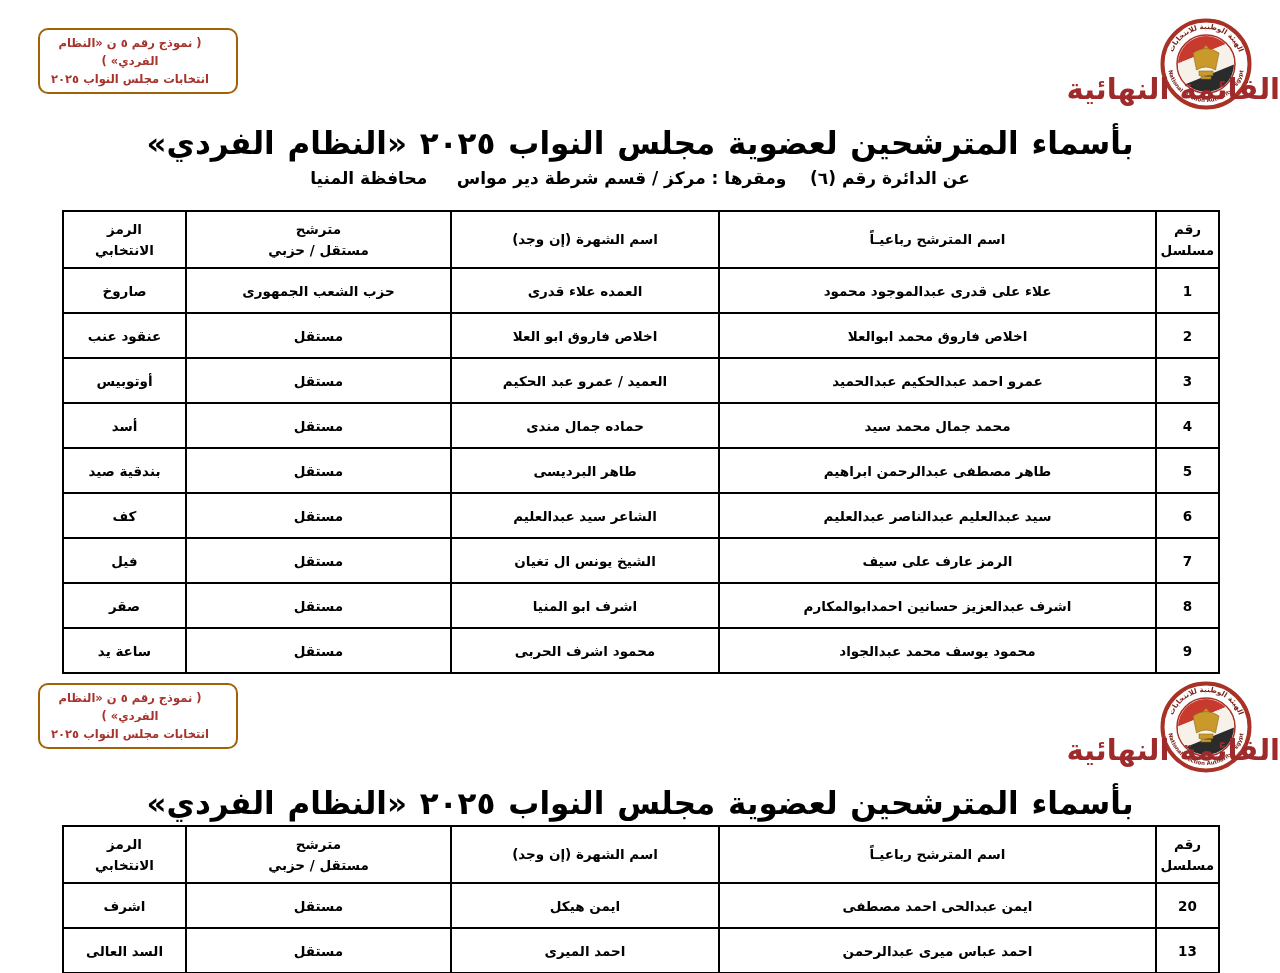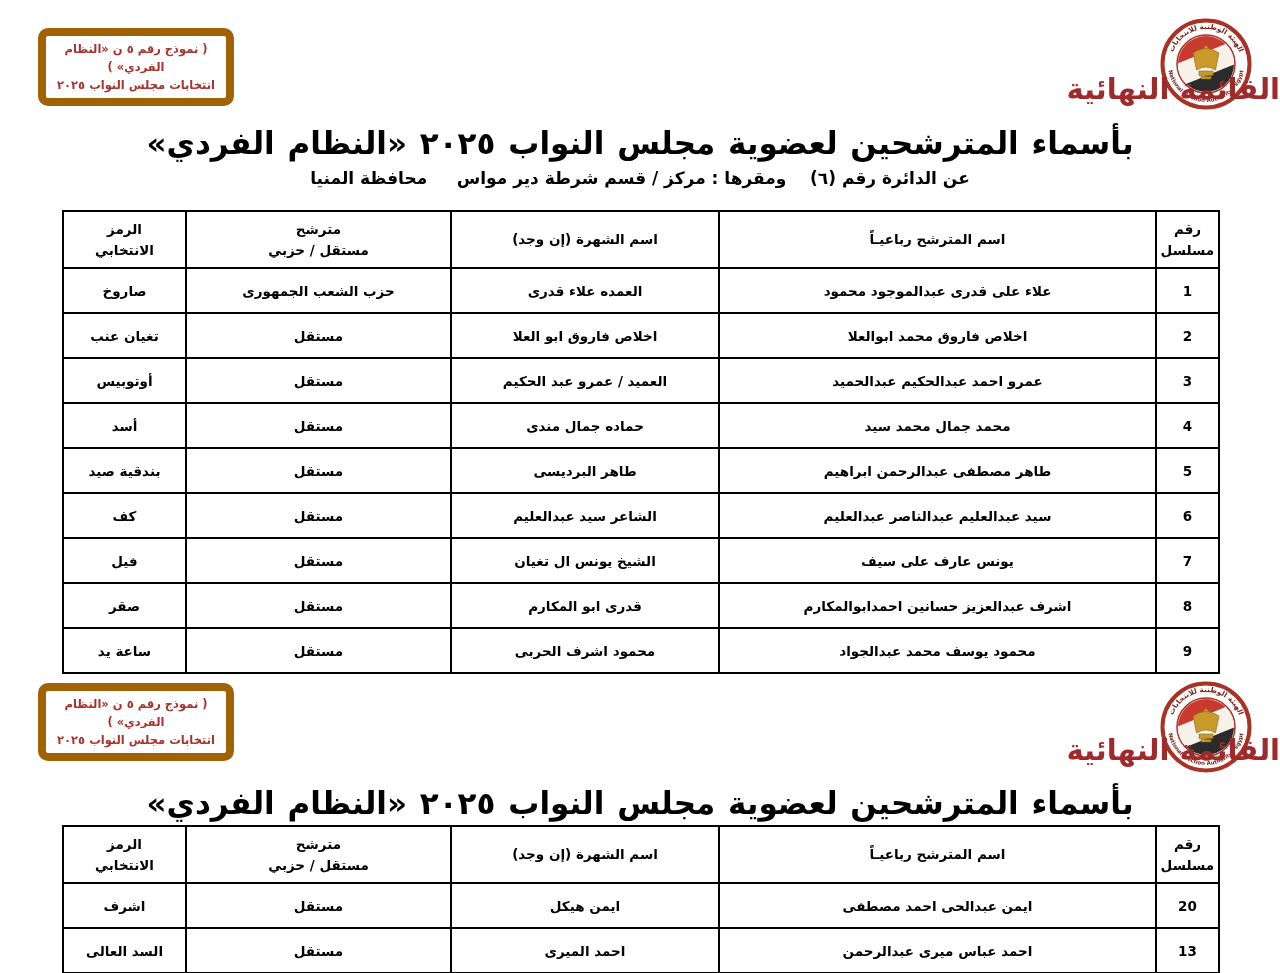--- a/index.html
+++ b/index.html
@@ -11,22 +11,22 @@
     overflow:hidden;
     direction:rtl;
   }
   .section{position:absolute;left:0;width:1280px;}
   #section1{top:0;height:655px;}
   #section2{top:655px;height:318px;}
 
   
   .form-box{
     position:absolute;left:38px;top:28px;width:168px;
-    border:8px solid #a16207;border-radius:10px;
-    padding:5px 6px 4px 6px;
+    border:2px solid #a16207;border-radius:10px;
+    padding:5px 22px 4px 6px;
     text-align:center;color:#a8322c;
     font-weight:700;font-size:11.5px;line-height:1.55;
     direction:rtl;background:#fff;
   }
 
   
   .logo{position:absolute;right:28px;top:18px;width:92px;height:92px;}
 
   .doc-title{
     position:absolute;left:0;width:100%;text-align:right;
@@ -143,21 +143,21 @@
           <td>علاء على قدرى عبدالموجود محمود</td>
           <td>العمده علاء قدرى</td>
           <td>حزب الشعب الجمهورى</td>
           <td>صاروخ</td>
         </tr>
         <tr>
           <td>2</td>
           <td>اخلاص فاروق محمد ابوالعلا</td>
           <td>اخلاص فاروق ابو العلا</td>
           <td>مستقل</td>
-          <td>تغيان عنب</td>
+          <td>عنقود عنب</td>
         </tr>
         <tr>
           <td>3</td>
           <td>عمرو احمد عبدالحكيم عبدالحميد</td>
           <td>العميد / عمرو عبد الحكيم</td>
           <td>مستقل</td>
           <td>أوتوبيس</td>
         </tr>
         <tr>
           <td>4</td>
@@ -175,29 +175,29 @@
         </tr>
         <tr>
           <td>6</td>
           <td>سيد عبدالعليم عبدالناصر عبدالعليم</td>
           <td>الشاعر سيد عبدالعليم</td>
           <td>مستقل</td>
           <td>كف</td>
         </tr>
         <tr>
           <td>7</td>
-          <td>يونس عارف على سيف</td>
+          <td>الرمز عارف على سيف</td>
           <td>الشيخ يونس ال تغيان</td>
           <td>مستقل</td>
           <td>فيل</td>
         </tr>
         <tr>
           <td>8</td>
           <td>اشرف عبدالعزيز حسانين احمدابوالمكارم</td>
-          <td>قدرى ابو المكارم</td>
+          <td>اشرف ابو المنيا</td>
           <td>مستقل</td>
           <td>صقر</td>
         </tr>
         <tr>
           <td>9</td>
           <td>محمود يوسف محمد عبدالجواد</td>
           <td>محمود اشرف الحربى</td>
           <td>مستقل</td>
           <td>ساعة يد</td>
         </tr>

